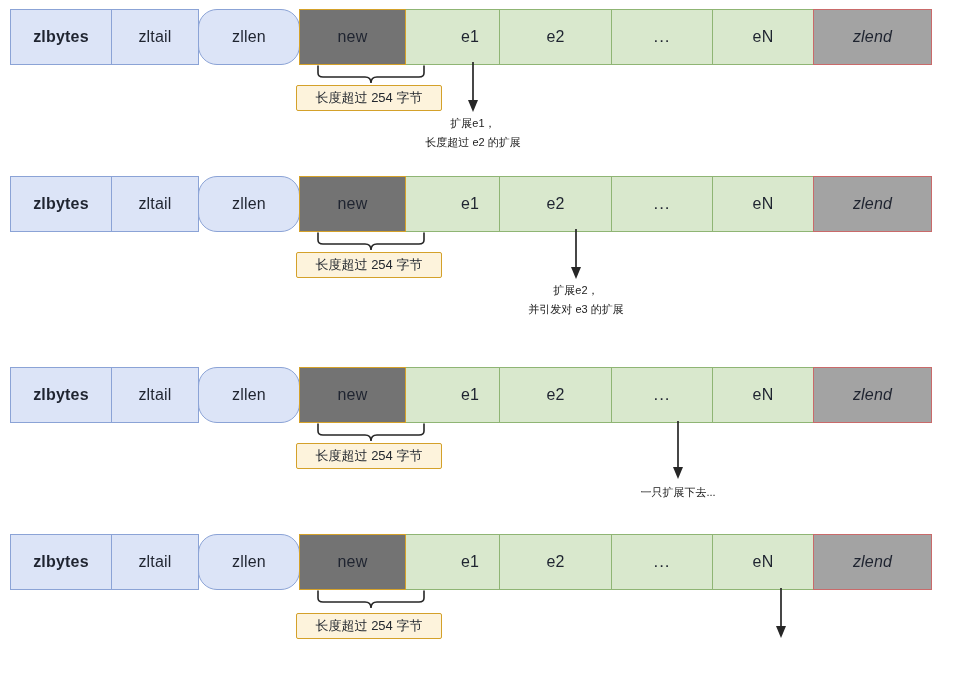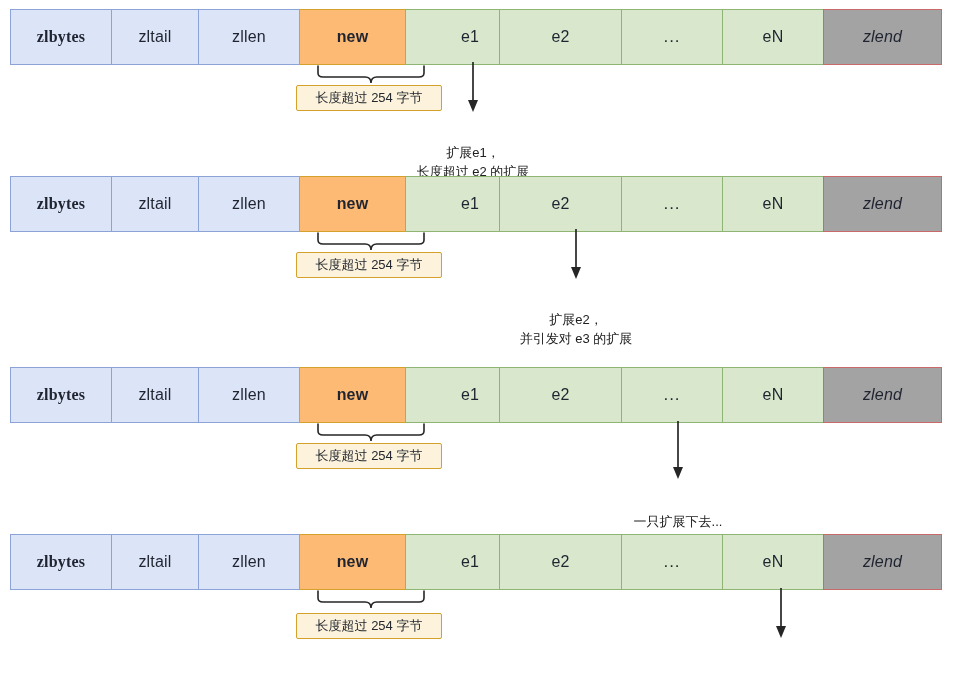--- a/index.html
+++ b/index.html
@@ -44,46 +44,45 @@
   }
   .cell:first-child { margin-left: 0; }
 
   .cell.head {
     background: #dce4f7;
     border-color: #8ba3d6;
     color: #1f2430;
   }
   .cell.head.bold { font-weight: bold; }
   .cell.newnode {
-    background: #fdba74;
+    background: #737373;
     border-color: #d4a12a;
     color: #1f2430;
     position: relative;
     z-index: 3;
-    font-weight: bold;
   }
   .cell.entry {
     background: #d9e8cd;
     border-color: #8fb574;
     color: #1f2430;
   }
   .cell.endmark {
     background: #a3a3a3;
     border-color: #c96a6a;
     color: #1f2430;
     font-style: italic;
   }
 
   
-  .w-zlbytes { width: 102px; font-family: Liberation Serif, serif; }
+  .w-zlbytes { width: 102px; }
   .w-zltail  { width: 88px; }
-  .w-zllen   { width: 102px; }
+  .w-zllen   { width: 102px; border-radius: 19px; }
   .w-new     { width: 107px; }
   .w-e1      { width: 95px; padding-left: 35px; }
-  .w-e2      { width: 123px; text-align: right; }
+  .w-e2      { width: 113px; text-align: right; }
   .w-dots    { width: 102px; }
   .w-eN      { width: 102px; }
   .w-zlend   { width: 119px; }
 
   .dots {
     font-size: 17px;
     letter-spacing: 1px;
     color: #2a2a2a;
   }
 
@@ -118,26 +117,25 @@
   .arrow {
     position: absolute;
     width: 16px;
   }
   .arrow svg { display: block; }
 
   
   .note {
     position: absolute;
     text-align: center;
-    font-size: 13px;
+    font-size: 11px;
     line-height: 19px;
     color: #202020;
     white-space: nowrap;
     transform: translateX(-50%);
-    margin-top: 29px;
   }
   .note .line { display: block; }
 </style>
 </head>
 <body>
 
 <div class="stage">
 
   <div class="ziplist" style="top:9px">
     <div class="cell head bold w-zlbytes">zlbytes</div>

